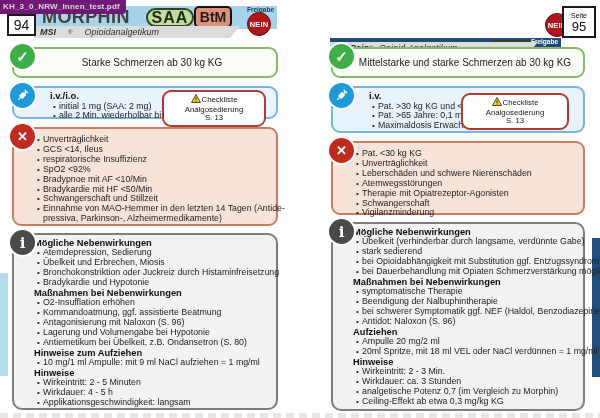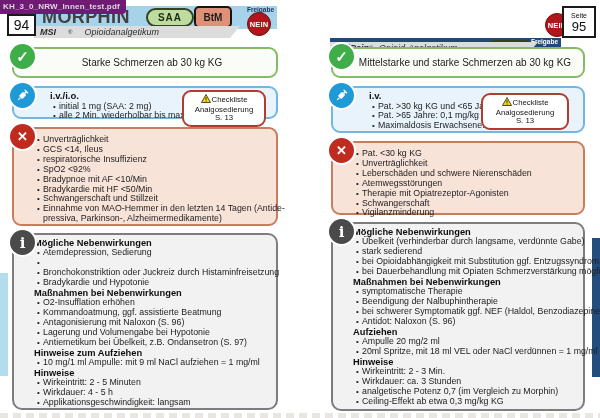--- a/index.html
+++ b/index.html
@@ -29,28 +29,28 @@
   .page-left  .hdr-bar { left:10px; top:6px; width:267px; height:23px; background:#a7d3ea; }
   .page-right .hdr-bar { left:30px; top:6px; width:231px; height:23px; background:#1f4a78;margin-top:32px; }
 
   .title { font-weight:bold; font-size:18px; letter-spacing:.4px; white-space:nowrap; }
   .page-left  .title { margin-left:32px; color:#404040; }
   .page-right .title { margin-left:8px;  color:#ffffff; }
 
   .pill-saa {
     position:absolute; top:2px; width:44px; height:15px;
     border:2px solid #33421f; border-radius:10px; background:#bedc9f; color:#1c2a10;
-    font-size:10px; font-weight:bold; letter-spacing:1px;
+    font-size:16px; font-weight:bold; letter-spacing:1px;
     display:flex; align-items:center; justify-content:center;
   }
   .page-left .pill-saa { left:136px; } .page-right .pill-saa { left:156px; }
   .pill-btm {
     position:absolute; left:184px; top:0px; width:34px; height:18px;
     border:2px solid #141414; border-radius:5px; background:#df9078; color:#1d1d1d;
-    font-size:10px; font-weight:bold; display:flex; align-items:center; justify-content:center;
+    font-size:14px; font-weight:bold; display:flex; align-items:center; justify-content:center;
   }
   .freigabe { position:absolute; right:3px; top:0px; font-size:6.5px; font-weight:bold; }
   .page-left .freigabe { color:#16335c; } .page-right .freigabe { color:#ffffff; }
 
   .nein {
     position:absolute; width:22px; height:22px; border-radius:50%;
     background:#b0171c; border:1px solid #6d0e10; color:#fff;
     font-size:7.5px; font-weight:bold; letter-spacing:.2px; z-index:6;
     display:flex; align-items:center; justify-content:center;
   }
@@ -105,21 +105,21 @@
   .ic-info { background:#4a4a4a; font-family:"DejaVu Serif", serif; font-size:15px; font-weight:bold; }
 
   
   .bullet-row { display:flex; white-space:nowrap; font-size:8.8px; line-height:9.9px; color:#1c1c1c; }
   .bullet-row .bl { flex:0 0 9px; width:9px; text-align:center; font-size:8px; }
   .sec-h { font-weight:bold; font-size:9.3px; line-height:10.2px; color:#0e0e0e; white-space:nowrap; }
 
   
   .checklist {
     position:absolute; background:#fff; border:2px solid #ad3d30; border-radius:9px;
-    text-align:center; font-size:7.8px; line-height:8.7px; color:#161616; padding:2px 2px; z-index:4;
+    text-align:center; font-size:7.8px; line-height:8.7px; color:#161616; padding:2px 12px; z-index:4;
   }
   .page-left  .checklist { right:10px; top:2px; width:76px; }
   .page-right .checklist { right:14px; top:5px; width:80px; }
   .cl-l1 { display:flex; align-items:center; justify-content:center; gap:1px; }
 </style>
 </head>
 <body>
 
 <div class="canvas">
 
@@ -232,20 +232,21 @@
     <div class="box box-info">
       <div class="icon-circle ic-info">i</div>
       <div>
           <div class="sec-h">Mögliche Nebenwirkungen</div>
           <div class="bullet-row">
             <span class="bl">•</span>
             <span>Atemdepression, Sedierung</span>
           </div>
           <div class="bullet-row">
             <span class="bl">•</span>
+            <span>Übelkeit und Erbrechen, Miosis</span>
           </div>
           <div class="bullet-row">
             <span class="bl">•</span>
             <span>Bronchokonstriktion oder Juckreiz durch Histaminfreisetzung</span>
           </div>
           <div class="bullet-row">
             <span class="bl">•</span>
             <span>Bradykardie und Hypotonie</span>
           </div>
           <div class="sec-h">Maßnahmen bei Nebenwirkungen</div>
@@ -260,21 +261,21 @@
           <div class="bullet-row">
             <span class="bl">•</span>
             <span>Antagonisierung mit Naloxon (S. 96)</span>
           </div>
           <div class="bullet-row">
             <span class="bl">•</span>
             <span>Lagerung und Volumengabe bei Hypotonie</span>
           </div>
           <div class="bullet-row">
             <span class="bl">•</span>
-            <span>Antiemetikum bei Übelkeit, z.B. Ondansetron (S. 97)</span>
+            <span>Antiemetikum bei Übelkeit, z.B. Ondansetron (S. 80)</span>
           </div>
           <div class="sec-h">Hinweise zum Aufziehen</div>
           <div class="bullet-row">
             <span class="bl">•</span>
             <span>10 mg/1 ml Ampulle: mit 9 ml NaCl aufziehen = 1 mg/ml</span>
           </div>
           <div class="sec-h">Hinweise</div>
           <div class="bullet-row">
             <span class="bl">•</span>
             <span>Wirkeintritt: 2 - 5 Minuten</span>

